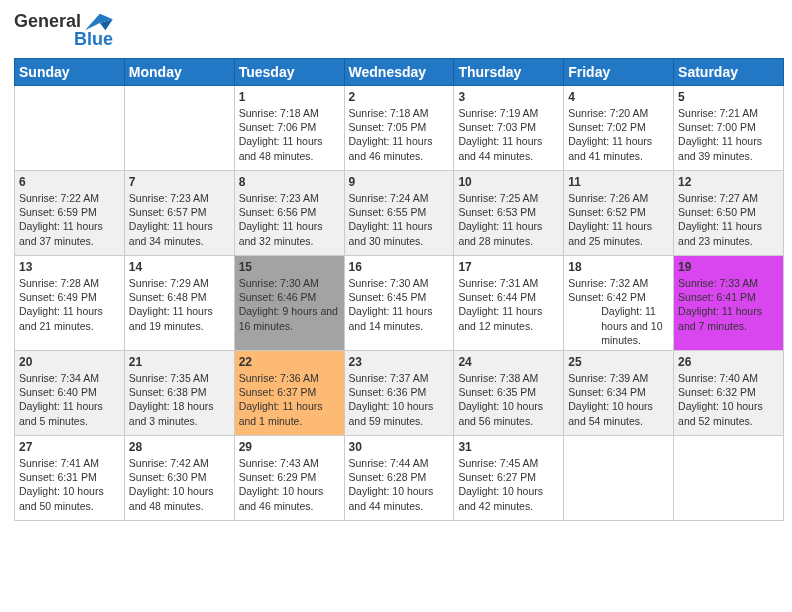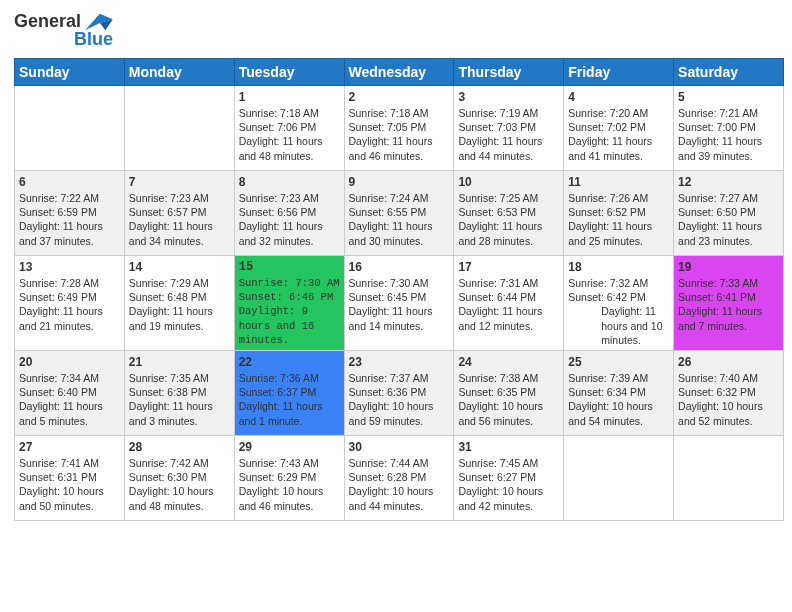--- a/index.html
+++ b/index.html
@@ -220,21 +220,21 @@
             <span style="display: block;">Sunrise: 7:28 AM</span>
             <span style="display: block;">Sunset: 6:49 PM</span>
             <span style="display: block;">Daylight: 11 hours and 21 minutes.</span>
           </td>
           <td style="background: rgb(255, 255, 255);">
             <span class="day-num">14</span>
             <span style="display: block;">Sunrise: 7:29 AM</span>
             <span style="display: block;">Sunset: 6:48 PM</span>
             <span style="display: block;">Daylight: 11 hours and 19 minutes.</span>
           </td>
-          <td style="background: #22c55e; font-family: Liberation Mono, monospace;">
+          <td style="background: #a3a3a3;">
             <span class="day-num">15</span>
             <span style="display: block;">Sunrise: 7:30 AM</span>
             <span style="display: block;">Sunset: 6:46 PM</span>
             <span style="display: block;">Daylight: 9 hours and 16 minutes.</span>
           </td>
           <td style="background: rgb(255, 255, 255);">
             <span class="day-num">16</span>
             <span style="display: block;">Sunrise: 7:30 AM</span>
             <span style="display: block;">Sunset: 6:45 PM</span>
             <span style="display: block;">Daylight: 11 hours and 14 minutes.</span>
@@ -262,23 +262,23 @@
           <td style="background: rgb(240, 240, 240);">
             <span class="day-num">20</span>
             <span style="display: block;">Sunrise: 7:34 AM</span>
             <span style="display: block;">Sunset: 6:40 PM</span>
             <span style="display: block;">Daylight: 11 hours and 5 minutes.</span>
           </td>
           <td style="background: rgb(240, 240, 240);">
             <span class="day-num">21</span>
             <span style="display: block;">Sunrise: 7:35 AM</span>
             <span style="display: block;">Sunset: 6:38 PM</span>
-            <span style="display: block;">Daylight: 11 hours and 3 minutes.</span>
-          </td>
-          <td style="background: #3b82f6;">
+            <span style="display: block;">Daylight: 18 hours and 3 minutes.</span>
+          </td>
+          <td style="background: #fdba74;">
             <span class="day-num">22</span>
             <span style="display: block;">Sunrise: 7:36 AM</span>
             <span style="display: block;">Sunset: 6:37 PM</span>
             <span style="display: block;">Daylight: 11 hours and 1 minute.</span>
           </td>
           <td style="background: rgb(240, 240, 240);">
             <span class="day-num">23</span>
             <span style="display: block;">Sunrise: 7:37 AM</span>
             <span style="display: block;">Sunset: 6:36 PM</span>
             <span style="display: block;">Daylight: 10 hours and 59 minutes.</span>

